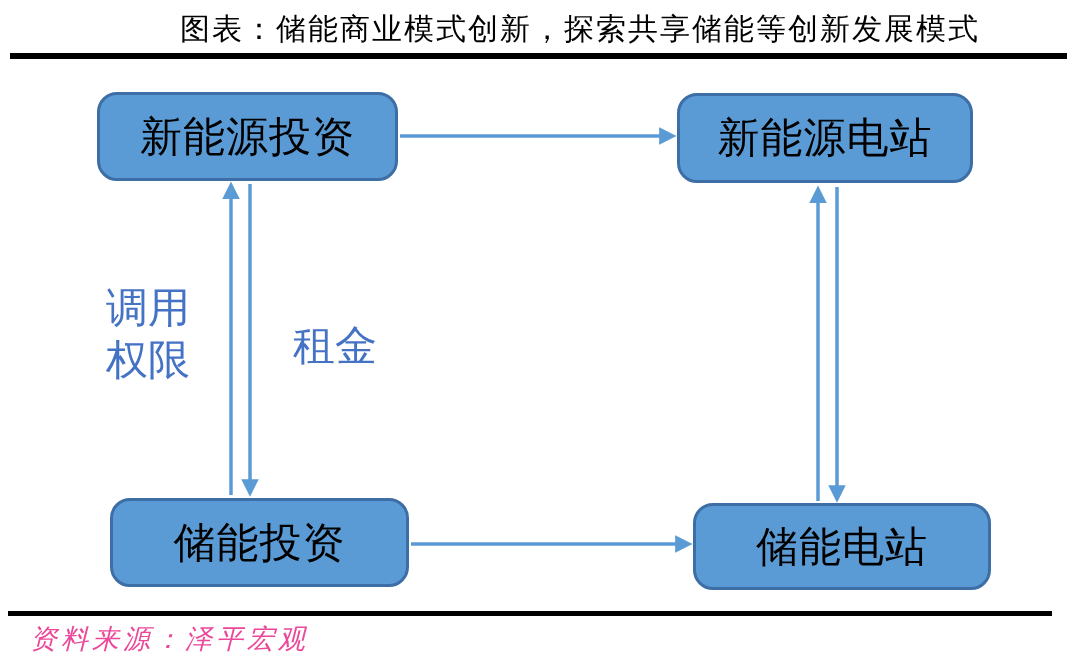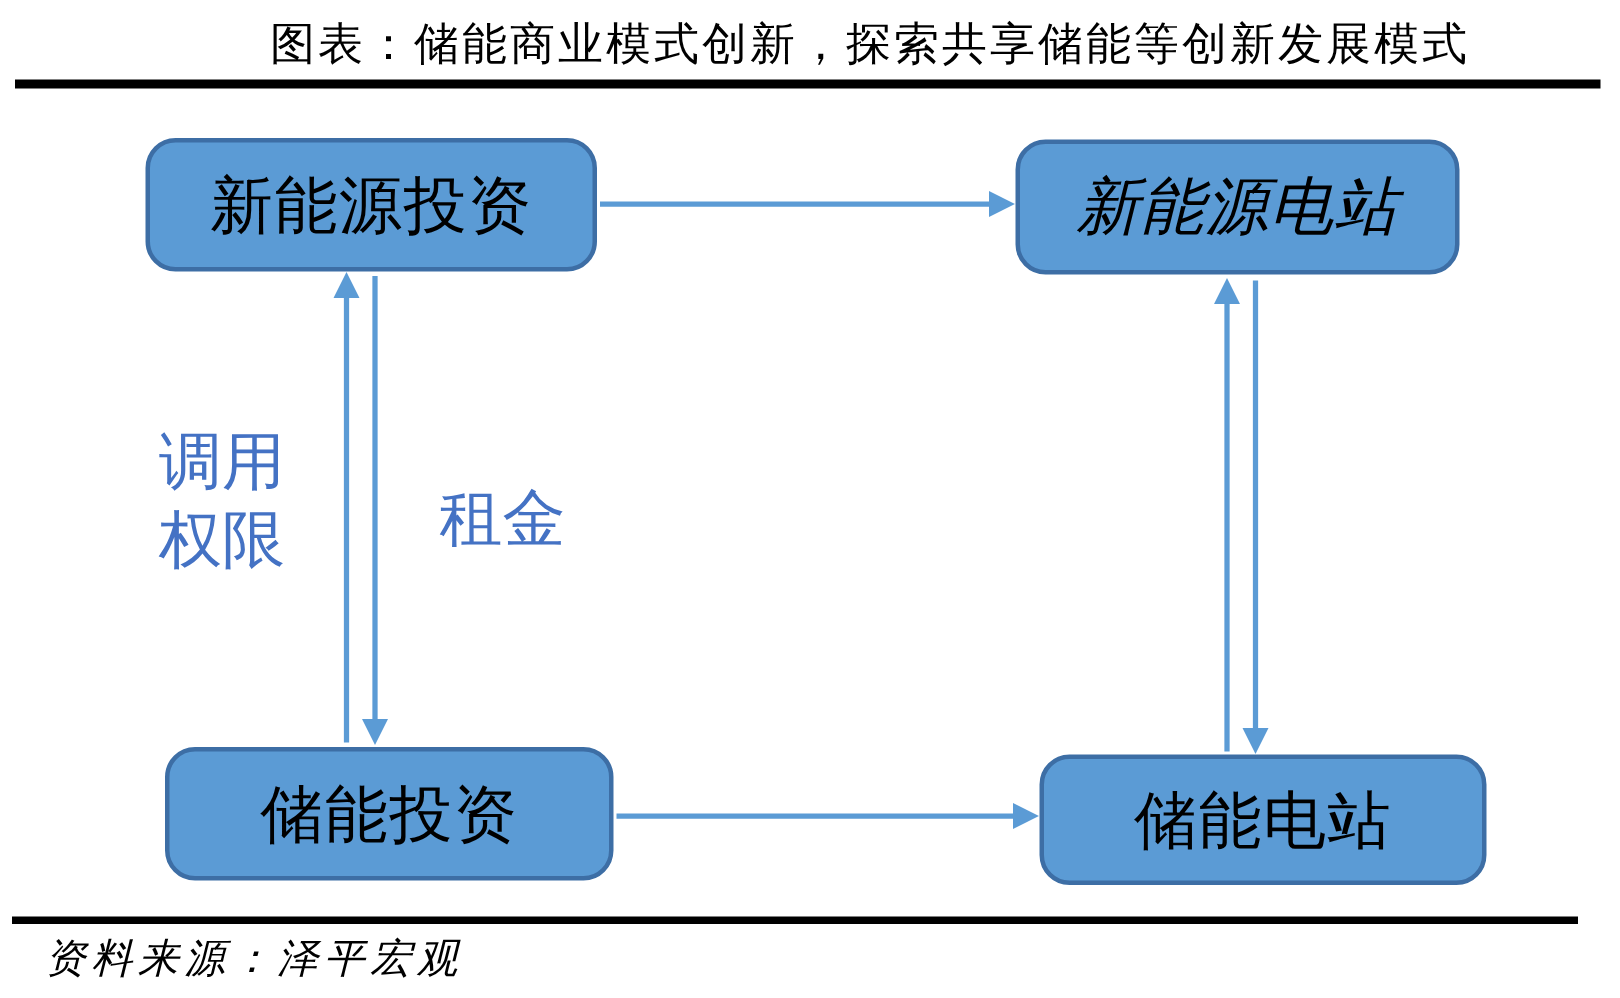--- a/index.html
+++ b/index.html
@@ -35,21 +35,21 @@
     border-radius: 20px;
     color: #000000;
     font-size: 42px;
     letter-spacing: 1px;
     display: flex;
     align-items: center;
     justify-content: center;
     white-space: nowrap;
   }
   .node-a { left: 97px;  top: 92px;  width: 301px; height: 89px; }
-  .node-b { left: 677px; top: 93px;  width: 296px; height: 90px; font-style: italic; }
+  .node-b { left: 677px; top: 93px;  width: 296px; height: 90px; }
   .node-c { left: 110px; top: 498px; width: 299px; height: 89px; }
   .node-d { left: 693px; top: 503px; width: 298px; height: 87px; }
 
   .edges-svg {
     position: absolute;
     left: 0; top: 0;
     width: 1080px; height: 665px;
     pointer-events: none;
   }
   .edge-line { stroke: #5B9BD5; stroke-width: 3.5; fill: none; }
@@ -66,21 +66,21 @@
   .label-rent        { left: 282px; top: 320px; width: 106px; }
   .label-interaction { left: 864px; top: 251px; width: 104px; line-height: 51px; }
 
   .source-note {
     position: absolute;
     left: 30px; top: 621px;
     font-family: "DejaVu Serif", "Liberation Serif", serif;
     font-style: italic;
     font-size: 27px;
     letter-spacing: 4px;
-    color: #000000;
+    color: #ec4899;
     white-space: nowrap;
   }
 </style>
 </head>
 <body>
 
 <div class="page">
 
   <div class="figure-title">图表：储能商业模式创新，探索共享储能等创新发展模式</div>
 

